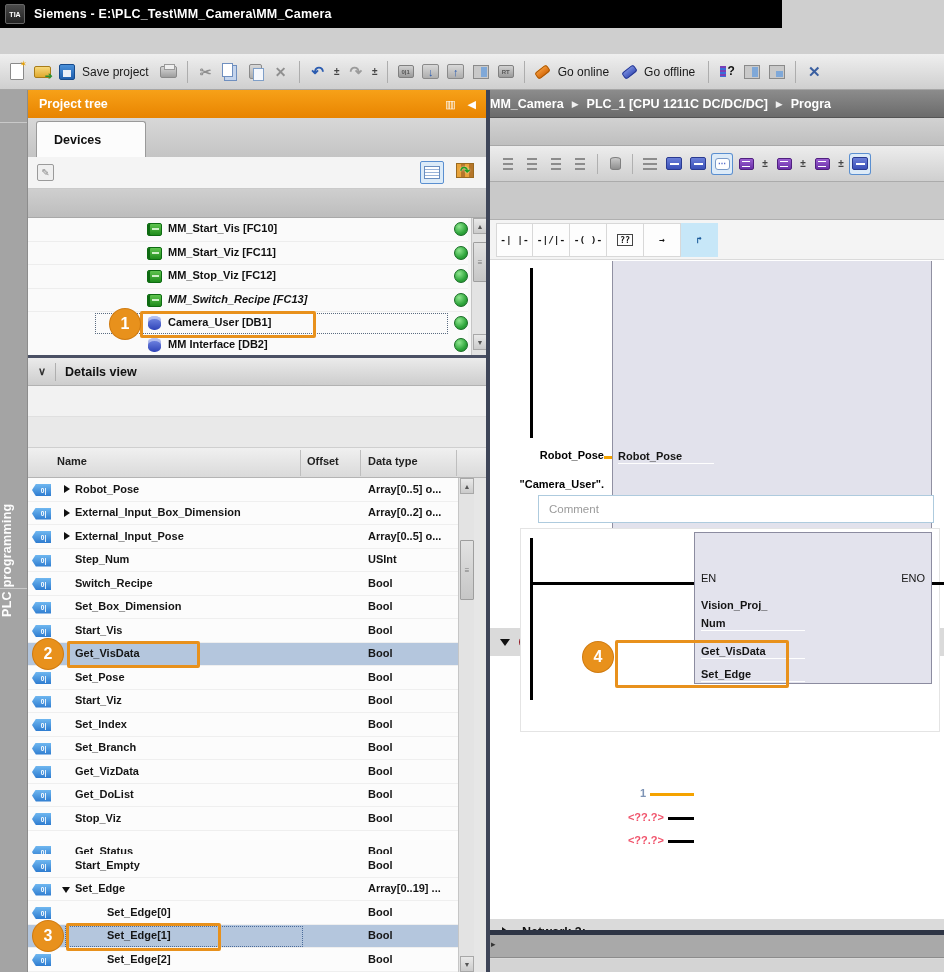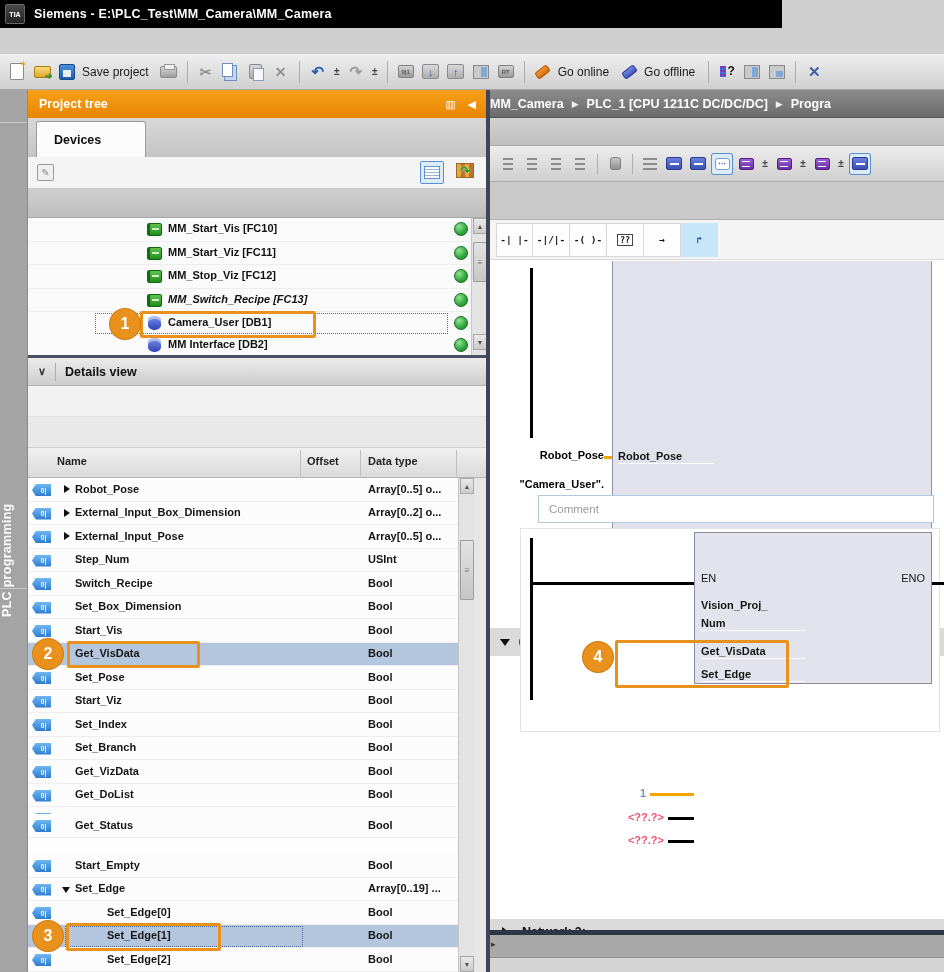--- a/index.html
+++ b/index.html
@@ -442,21 +442,21 @@
         <div class="dt-row" style="top: 305.5px;">
           <span class="tag-ico">0|</span>
           <span class="dt-name">Get_DoList</span>
           <span class="dt-type">Bool</span>
         </div>
         <div class="dt-row" style="top: 329px;">
           <span class="tag-ico">0|</span>
           <span class="dt-name">Stop_Viz</span>
           <span class="dt-type">Bool</span>
         </div>
-        <div class="dt-row" style="top: 336px;">
+        <div class="dt-row" style="top: 362px;">
           <span class="tag-ico">0|</span>
           <span class="dt-name">Get_Status</span>
           <span class="dt-type">Bool</span>
         </div>
         <div class="dt-row" style="top: 376px;">
           <span class="tag-ico">0|</span>
           <span class="dt-name">Start_Empty</span>
           <span class="dt-type">Bool</span>
         </div>
         <div class="dt-row" style="top: 399.5px;">

